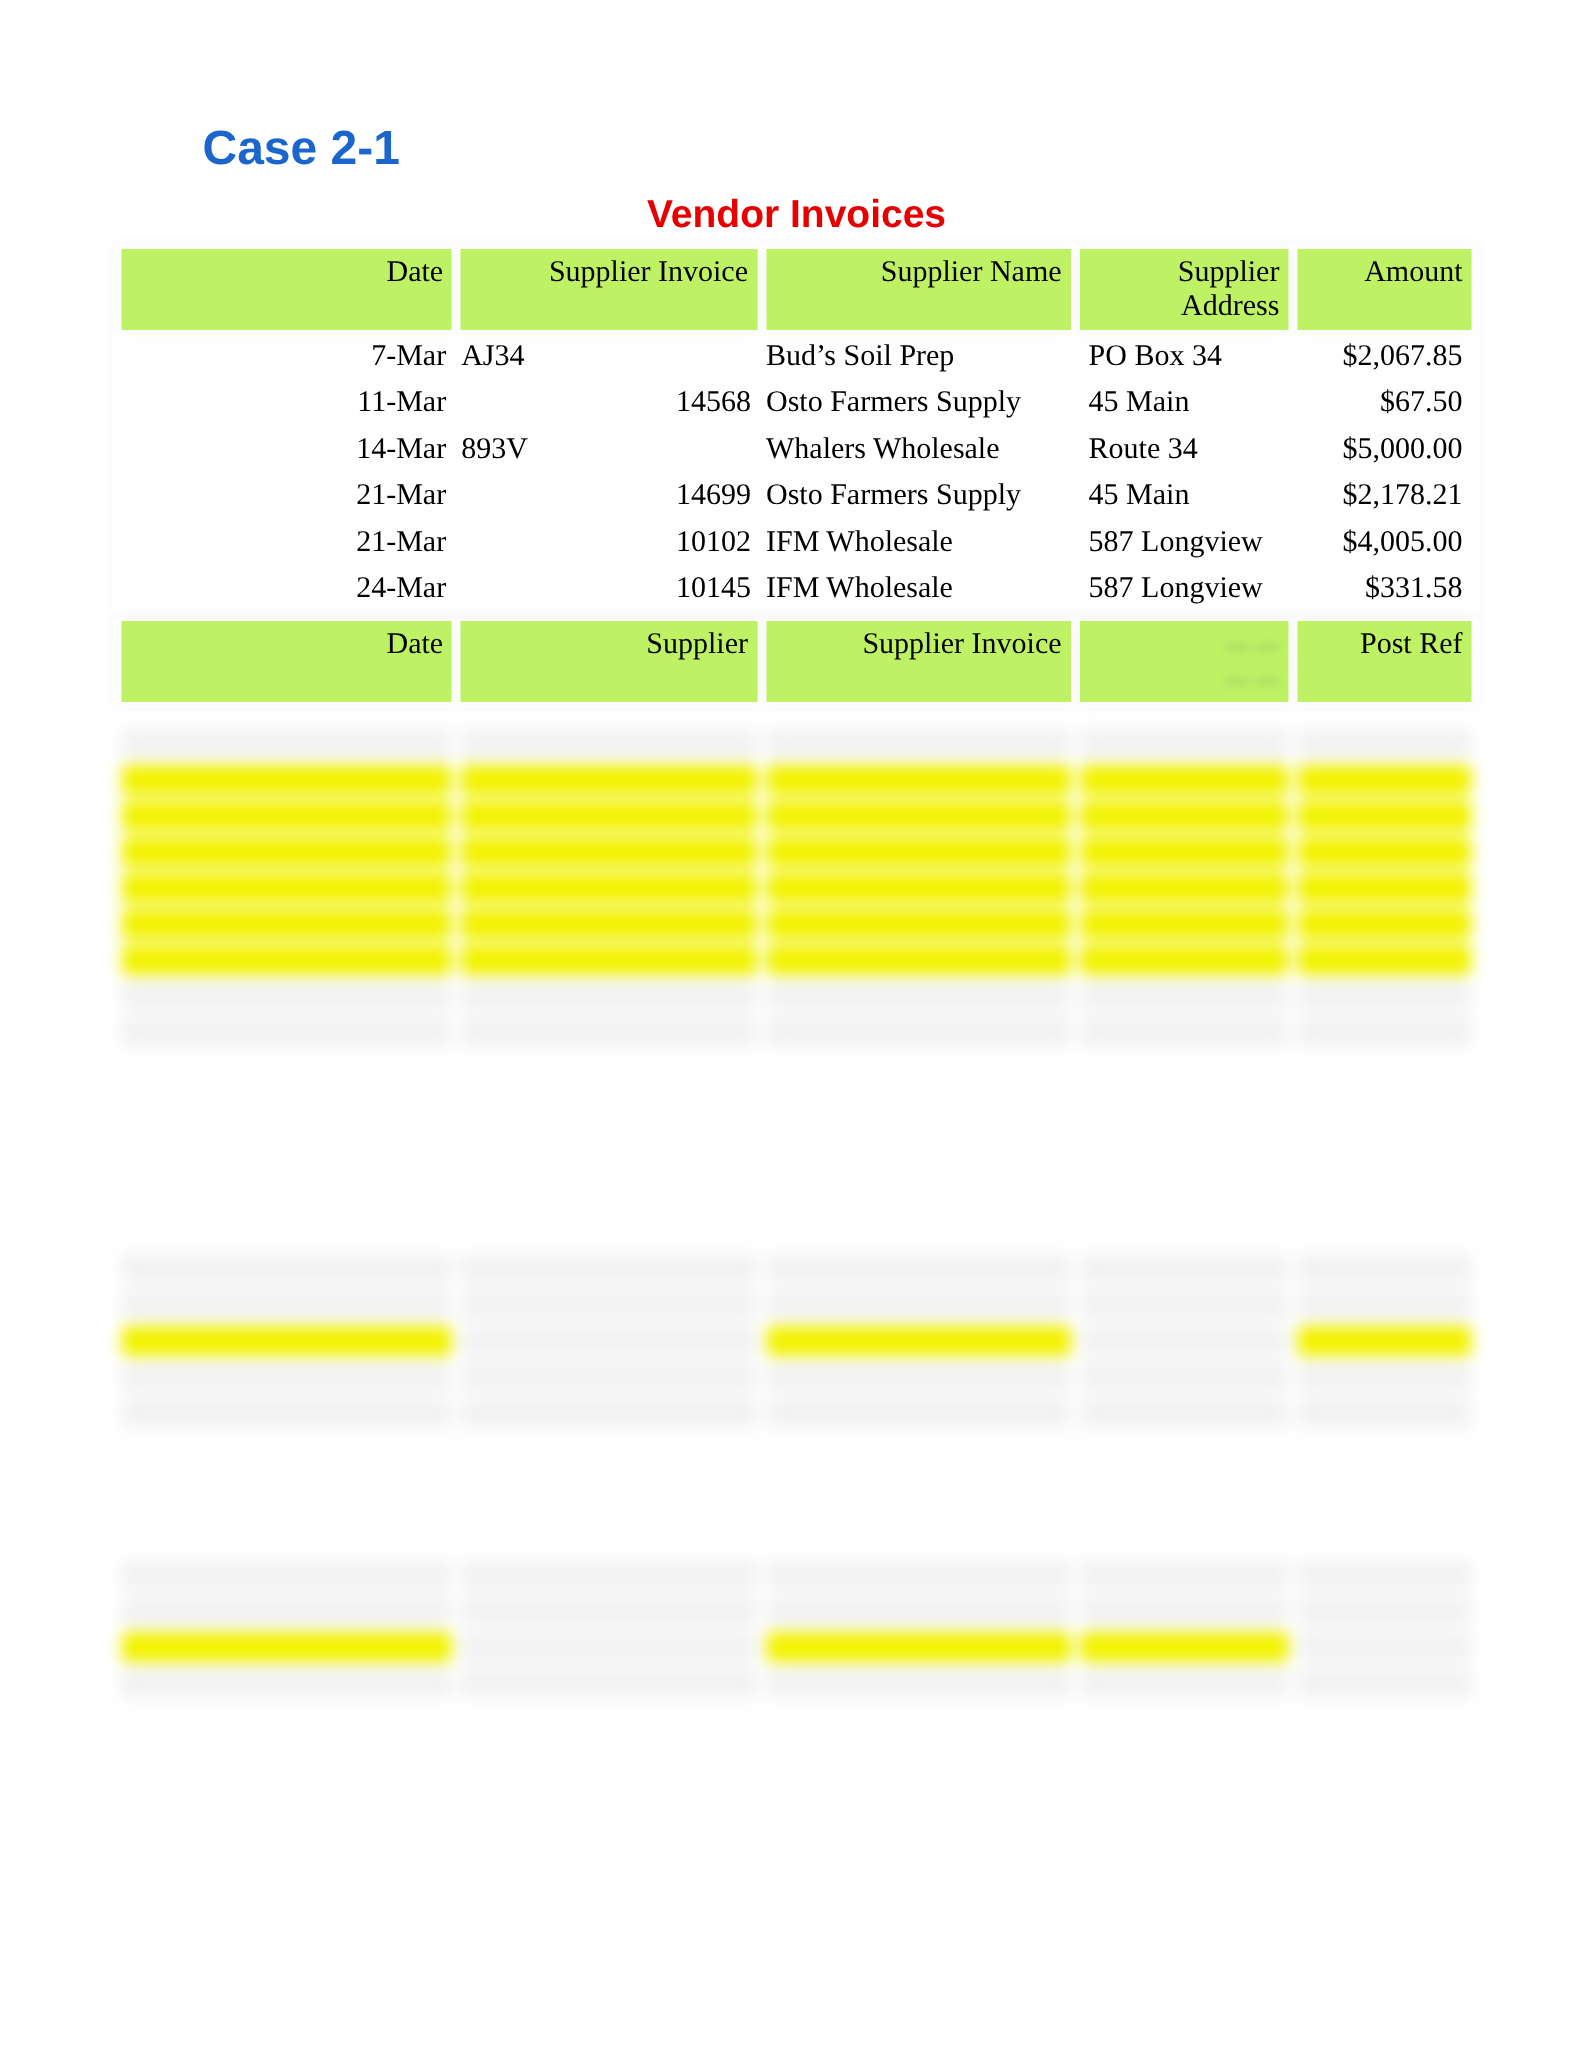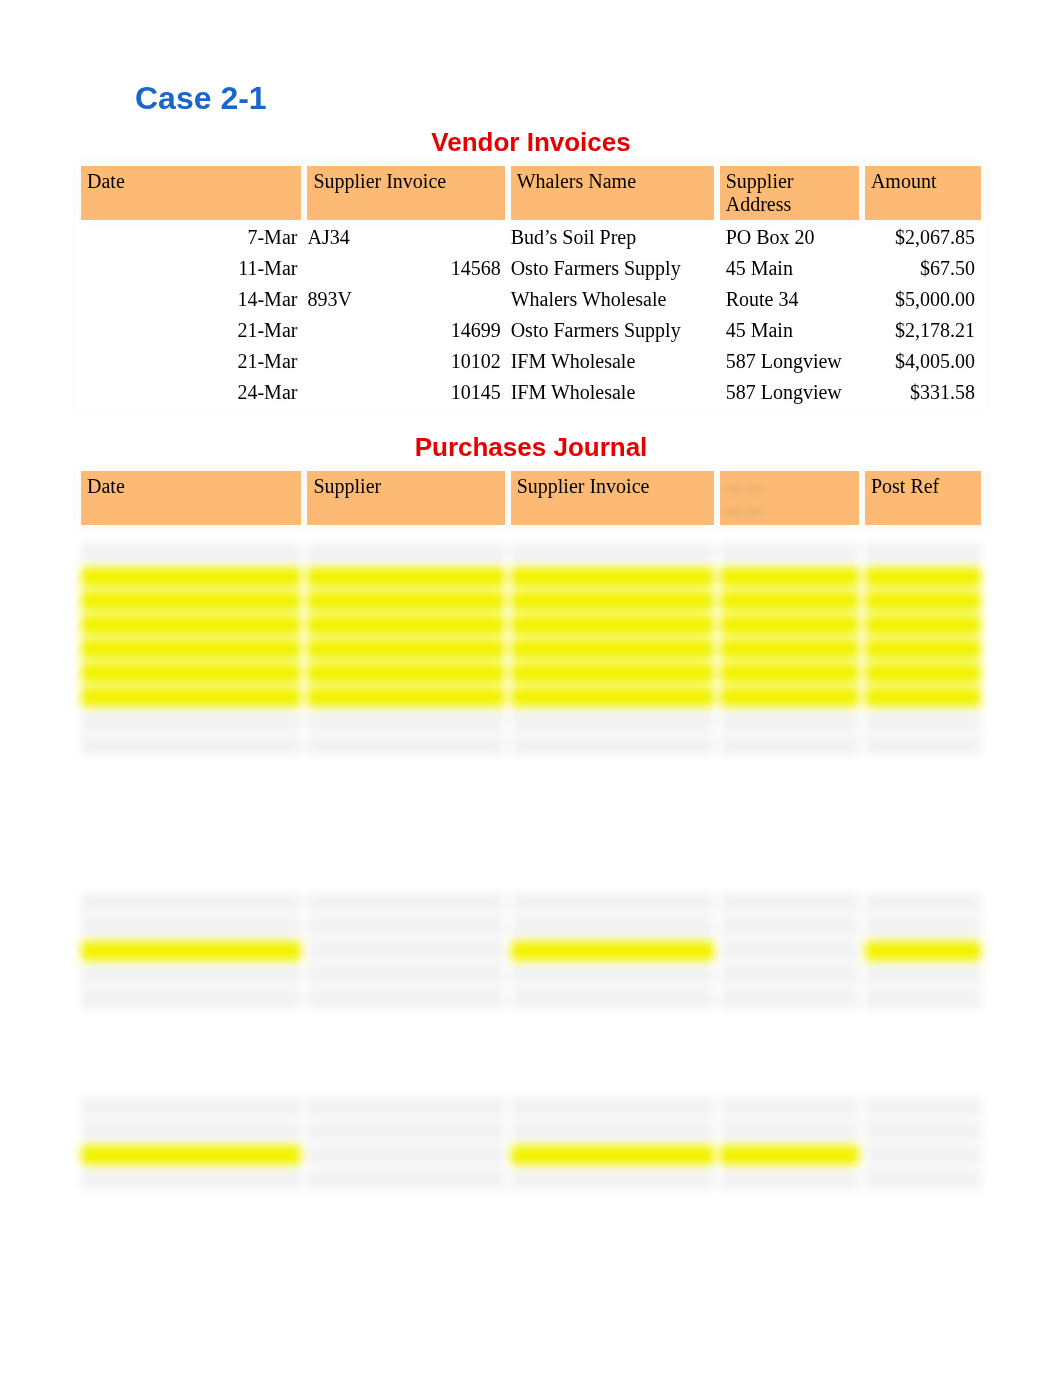--- a/index.html
+++ b/index.html
@@ -38,22 +38,22 @@
     width: 100%;
     table-layout: fixed;
   }
   col.c1 { width: 190px; }
   col.c2 { width: 170px; }
   col.c3 { width: 175px; }
   col.c4 { width: 120px; }
   col.c5 { width: 100px; }
   th {
     font-weight: 400;
-    text-align: left;
-    background: #fdba74;
+    text-align: right;
+    background: #bef264;
     padding: 4px 6px;
     font-family: "Times New Roman", Times, serif;
     font-size: 20px;
     vertical-align: top;
     line-height: 1.15;
   }
   td {
     padding: 2px 6px;
     font-family: "Times New Roman", Times, serif;
     font-size: 20px;
@@ -116,31 +116,31 @@
         <col class="c1">
           <col class="c2">
           <col class="c3">
           <col class="c4">
           <col class="c5">
       </colgroup>
       <thead>
         <tr>
           <th>Date</th>
           <th>Supplier Invoice</th>
-          <th>Whalers Name</th>
+          <th>Supplier Name</th>
           <th>Supplier Address</th>
           <th>Amount</th>
         </tr>
       </thead>
       <tbody>
         <tr>
           <td class="date-cell">7-Mar</td>
           <td class="inv-cell">AJ34</td>
           <td class="name-cell">Bud’s Soil Prep</td>
-          <td class="addr-cell">PO Box 20</td>
+          <td class="addr-cell">PO Box 34</td>
           <td class="amt-cell">$2,067.85</td>
         </tr>
         <tr>
           <td class="date-cell">11-Mar</td>
           <td class="inv-right">14568</td>
           <td class="name-cell">Osto Farmers Supply</td>
           <td class="addr-cell">45 Main</td>
           <td class="amt-cell">$67.50</td>
         </tr>
         <tr>
@@ -168,21 +168,20 @@
           <td class="date-cell">24-Mar</td>
           <td class="inv-right">10145</td>
           <td class="name-cell">IFM Wholesale</td>
           <td class="addr-cell">587 Longview</td>
           <td class="amt-cell">$331.58</td>
         </tr>
       </tbody>
     </table>
   </div>
 
-  <div class="section-title" style="margin-top:22px;">Purchases Journal</div>
   <div class="table-wrap soft-shadow">
     <table>
       <colgroup>
         <col class="c1">
           <col class="c2">
           <col class="c3">
           <col class="c4">
           <col class="c5">
       </colgroup>
       <thead>

